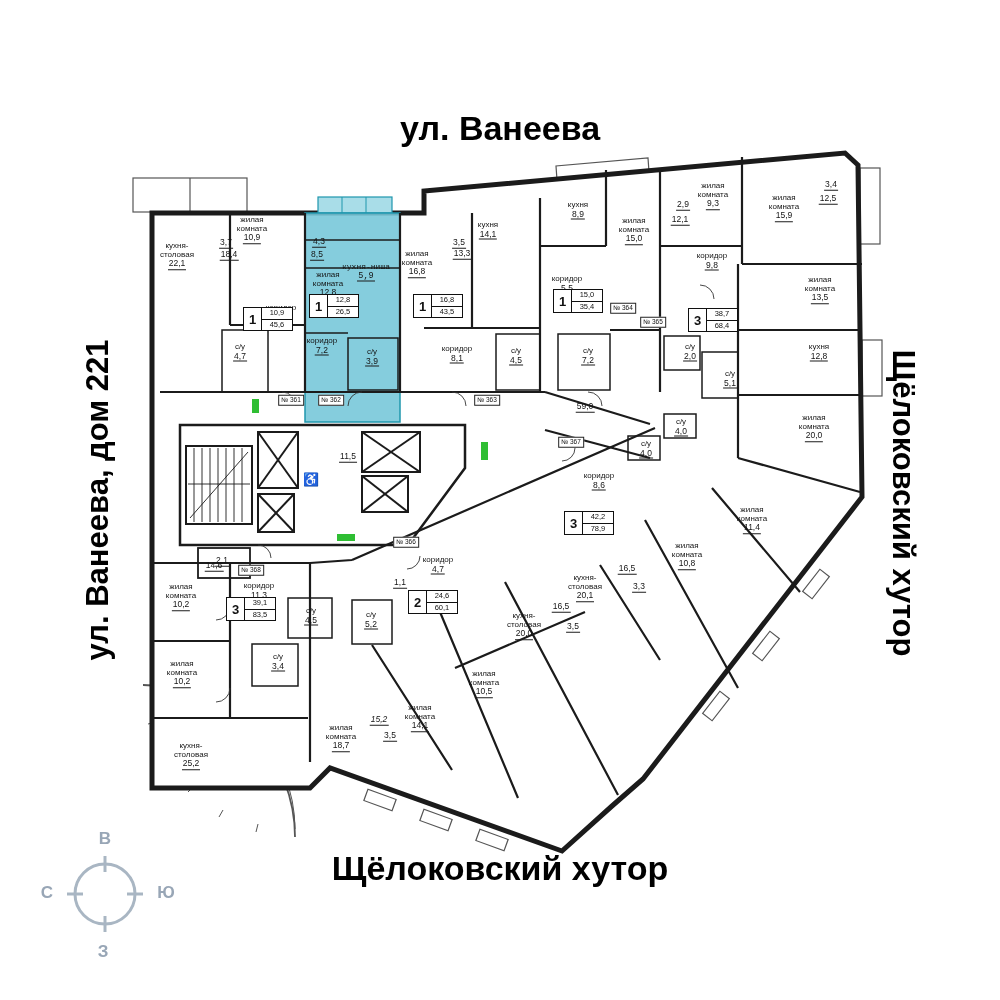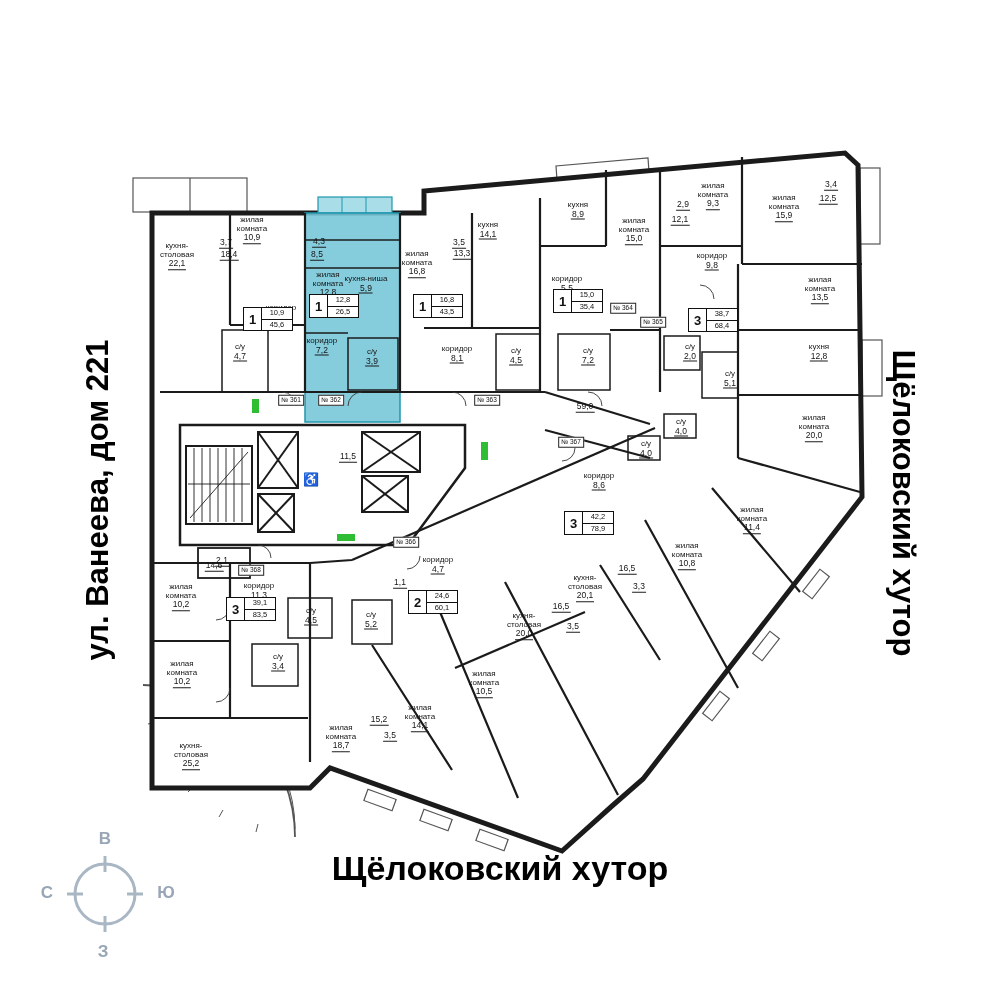--- a/index.html
+++ b/index.html
@@ -141,20 +141,21 @@
       <path d="M320,300 A13,13 0 0 0 333,313"></path>
     </g>
 
     <g fill="#2fbe33">
       <rect x="252" y="399" width="7" height="14"></rect>
       <rect x="481" y="442" width="7" height="18"></rect>
       <rect x="337" y="534" width="18" height="7"></rect>
     </g>
   </svg>
 
+  <div class="title t-top">ул. Ванеева</div>
   <div class="title t-left">ул. Ванеева, дом 221</div>
   <div class="title t-right">Щёлоковский хутор</div>
   <div class="title t-bottom">Щёлоковский хутор</div>
 
   <div class="wc" style="left:311px;top:479px;">♿</div>
 
   <div class="compass">
     <svg width="145" height="145">
       <circle cx="70" cy="72" r="30" stroke="#a9b6c3" stroke-width="3" fill="none"></circle>
       <line x1="70" y1="34" x2="70" y2="50" stroke="#a9b6c3" stroke-width="3"></line>
@@ -174,21 +175,21 @@
       <div class="room" style="left: 252px; top: 230px;"><div>жилая
 комната</div><span class="ar">10,9</span></div>
       <div class="room" style="left: 226px; top: 243px;"><span class="ar">3,7</span></div>
       <div class="room" style="left: 229px; top: 255px;"><span class="ar">18,4</span></div>
       <div class="room" style="left: 281px; top: 313px;"><div>коридор</div><span class="ar">7,9</span></div>
       <div class="room" style="left: 240px; top: 352px;"><div>с/у</div><span class="ar">4,7</span></div>
       <div class="room" style="left: 319px; top: 242px;"><span class="ar">4,3</span></div>
       <div class="room" style="left: 317px; top: 255px;"><span class="ar">8,5</span></div>
       <div class="room" style="left: 328px; top: 285px;"><div>жилая
 комната</div><span class="ar">12,8</span></div>
-      <div class="room" style="left: 366px; top: 284px;"><div>кухня-ниша</div><span class="ar">5,9</span></div>
+      <div class="room" style="left: 366px; top: 272px; font-family: Liberation Mono, monospace;"><div>кухня-ниша</div><span class="ar">5,9</span></div>
       <div class="room" style="left: 322px; top: 346px;"><div>коридор</div><span class="ar">7,2</span></div>
       <div class="room" style="left: 372px; top: 357px;"><div>с/у</div><span class="ar">3,9</span></div>
       <div class="room" style="left: 417px; top: 264px;"><div>жилая
 комната</div><span class="ar">16,8</span></div>
       <div class="room" style="left: 459px; top: 243px;"><span class="ar">3,5</span></div>
       <div class="room" style="left: 462px; top: 254px;"><span class="ar">13,3</span></div>
       <div class="room" style="left: 488px; top: 230px;"><div>кухня</div><span class="ar">14,1</span></div>
       <div class="room" style="left: 457px; top: 354px;"><div>коридор</div><span class="ar">8,1</span></div>
       <div class="room" style="left: 516px; top: 356px;"><div>с/у</div><span class="ar">4,5</span></div>
       <div class="room" style="left: 578px; top: 210px;"><div>кухня</div><span class="ar">8,9</span></div>
@@ -232,21 +233,21 @@
       <div class="room" style="left: 371px; top: 620px;"><div>с/у</div><span class="ar">5,2</span></div>
       <div class="room" style="left: 311px; top: 616px;"><div>с/у</div><span class="ar">4,5</span></div>
       <div class="room" style="left: 524px; top: 626px;"><div>кухня-
 столовая</div><span class="ar">20,0</span></div>
       <div class="room" style="left: 561px; top: 607px;"><span class="ar">16,5</span></div>
       <div class="room" style="left: 573px; top: 627px;"><span class="ar">3,5</span></div>
       <div class="room" style="left: 484px; top: 684px;"><div>жилая
 комната</div><span class="ar">10,5</span></div>
       <div class="room" style="left: 420px; top: 718px;"><div>жилая
 комната</div><span class="ar">14,1</span></div>
-      <div class="room" style="left: 379px; top: 720px;"><span class="ar">15,2</span></div>
+      <div class="room" style="left: 379px; top: 720px; font-style: italic;"><span class="ar">15,2</span></div>
       <div class="room" style="left: 390px; top: 736px;"><span class="ar">3,5</span></div>
       <div class="room" style="left: 341px; top: 738px;"><div>жилая
 комната</div><span class="ar">18,7</span></div>
       <div class="room" style="left: 181px; top: 597px;"><div>жилая
 комната</div><span class="ar">10,2</span></div>
       <div class="room" style="left: 182px; top: 674px;"><div>жилая
 комната</div><span class="ar">10,2</span></div>
       <div class="room" style="left: 191px; top: 756px;"><div>кухня-
 столовая</div><span class="ar">25,2</span></div>
       <div class="room" style="left: 259px; top: 591px;"><div>коридор</div><span class="ar">11,3</span></div>

